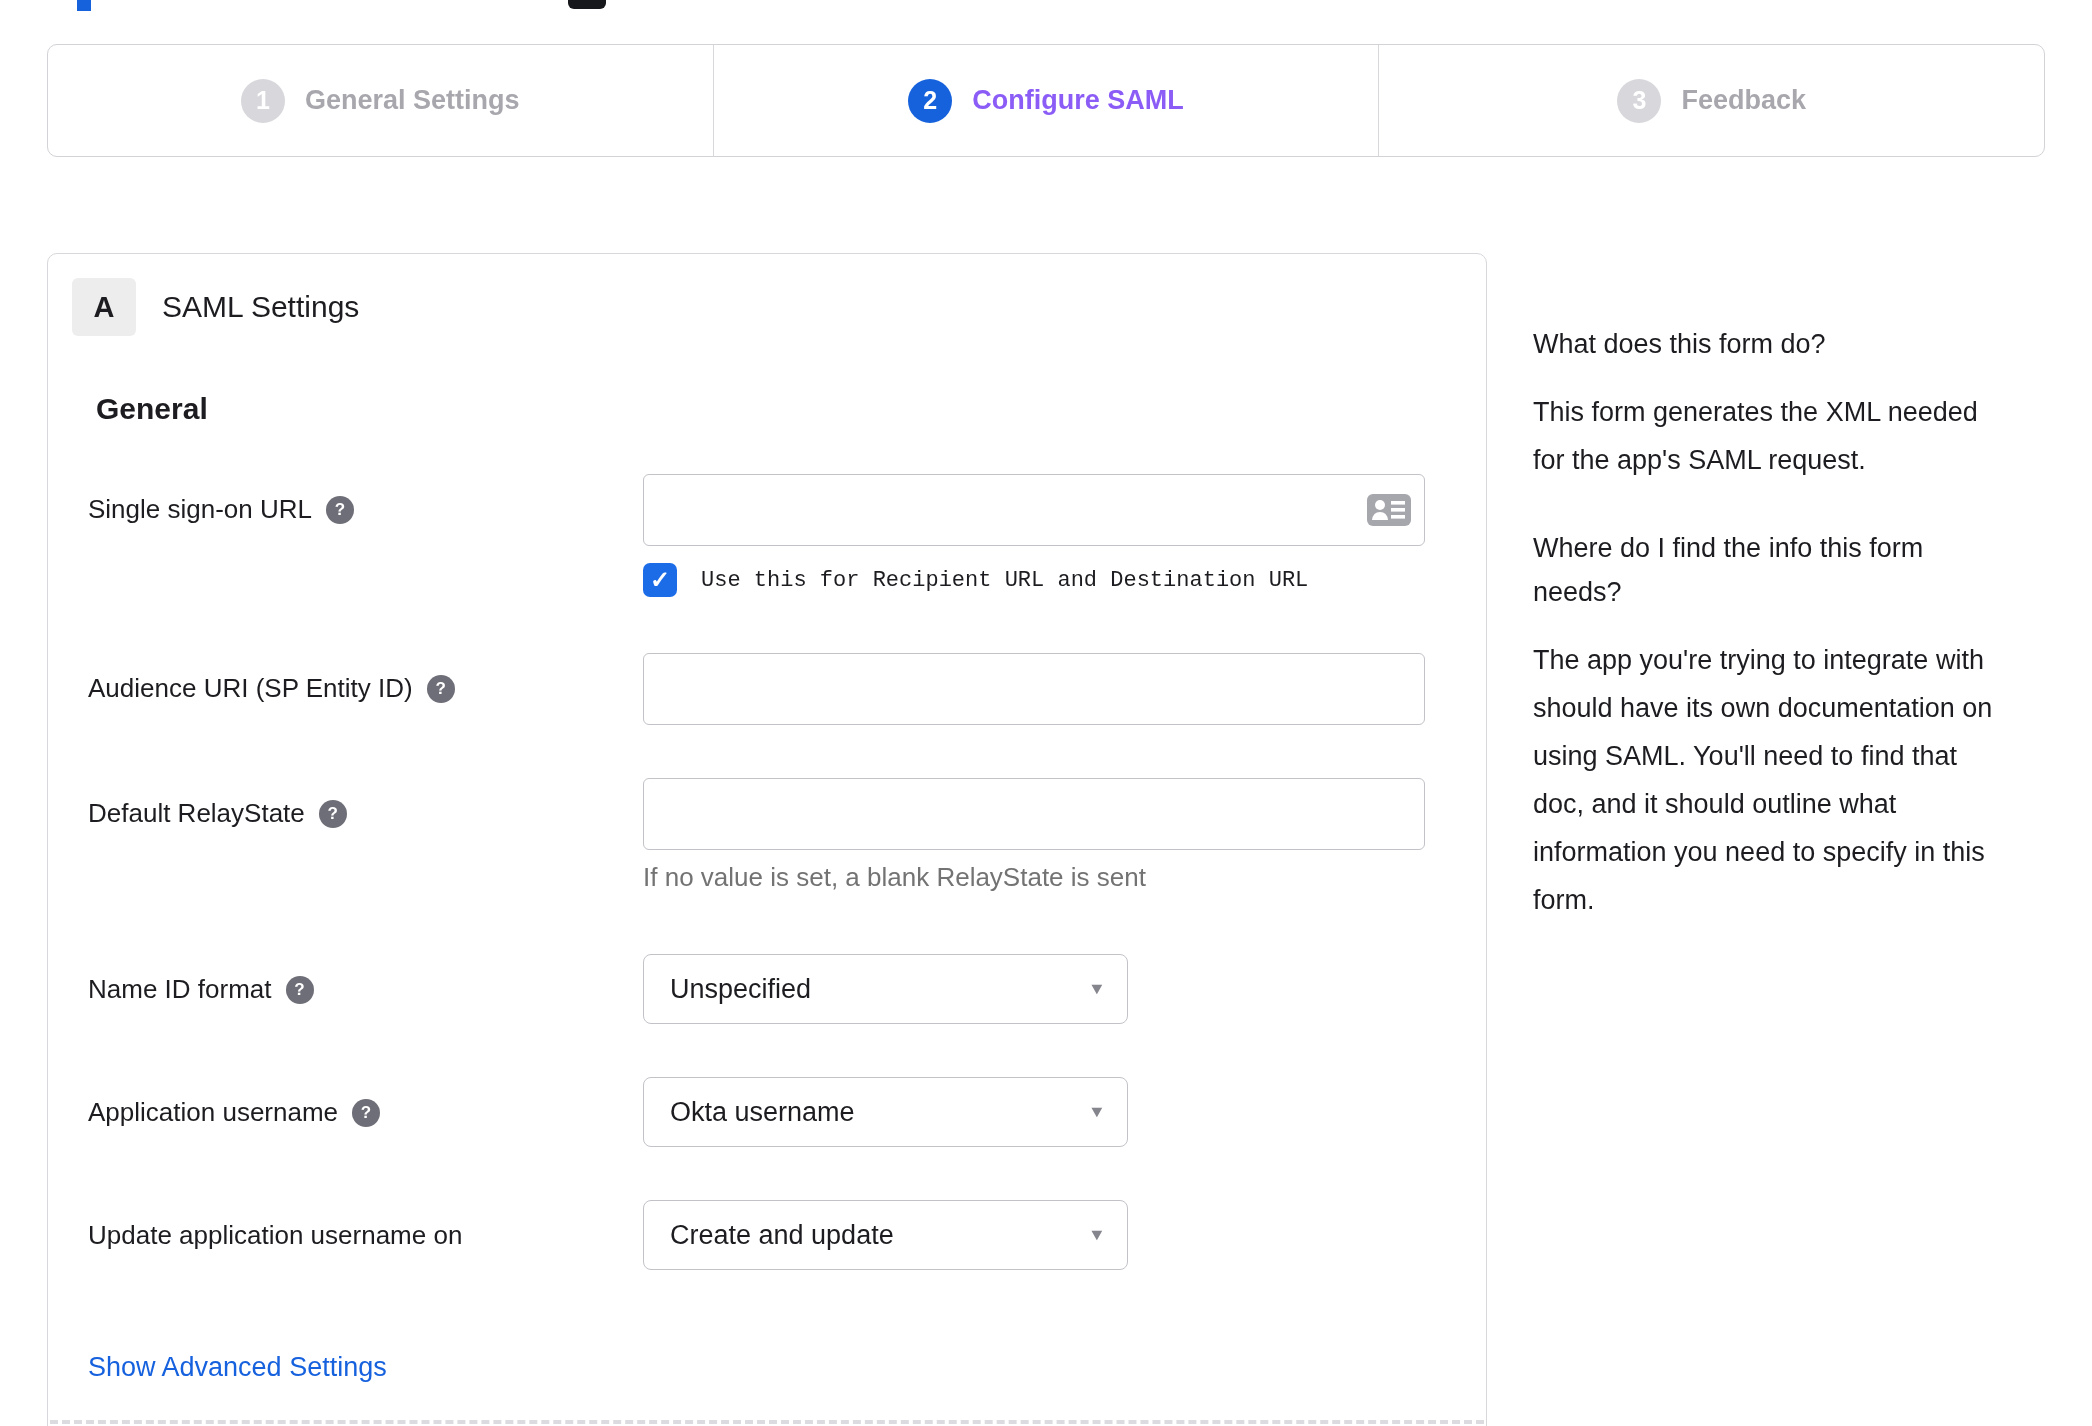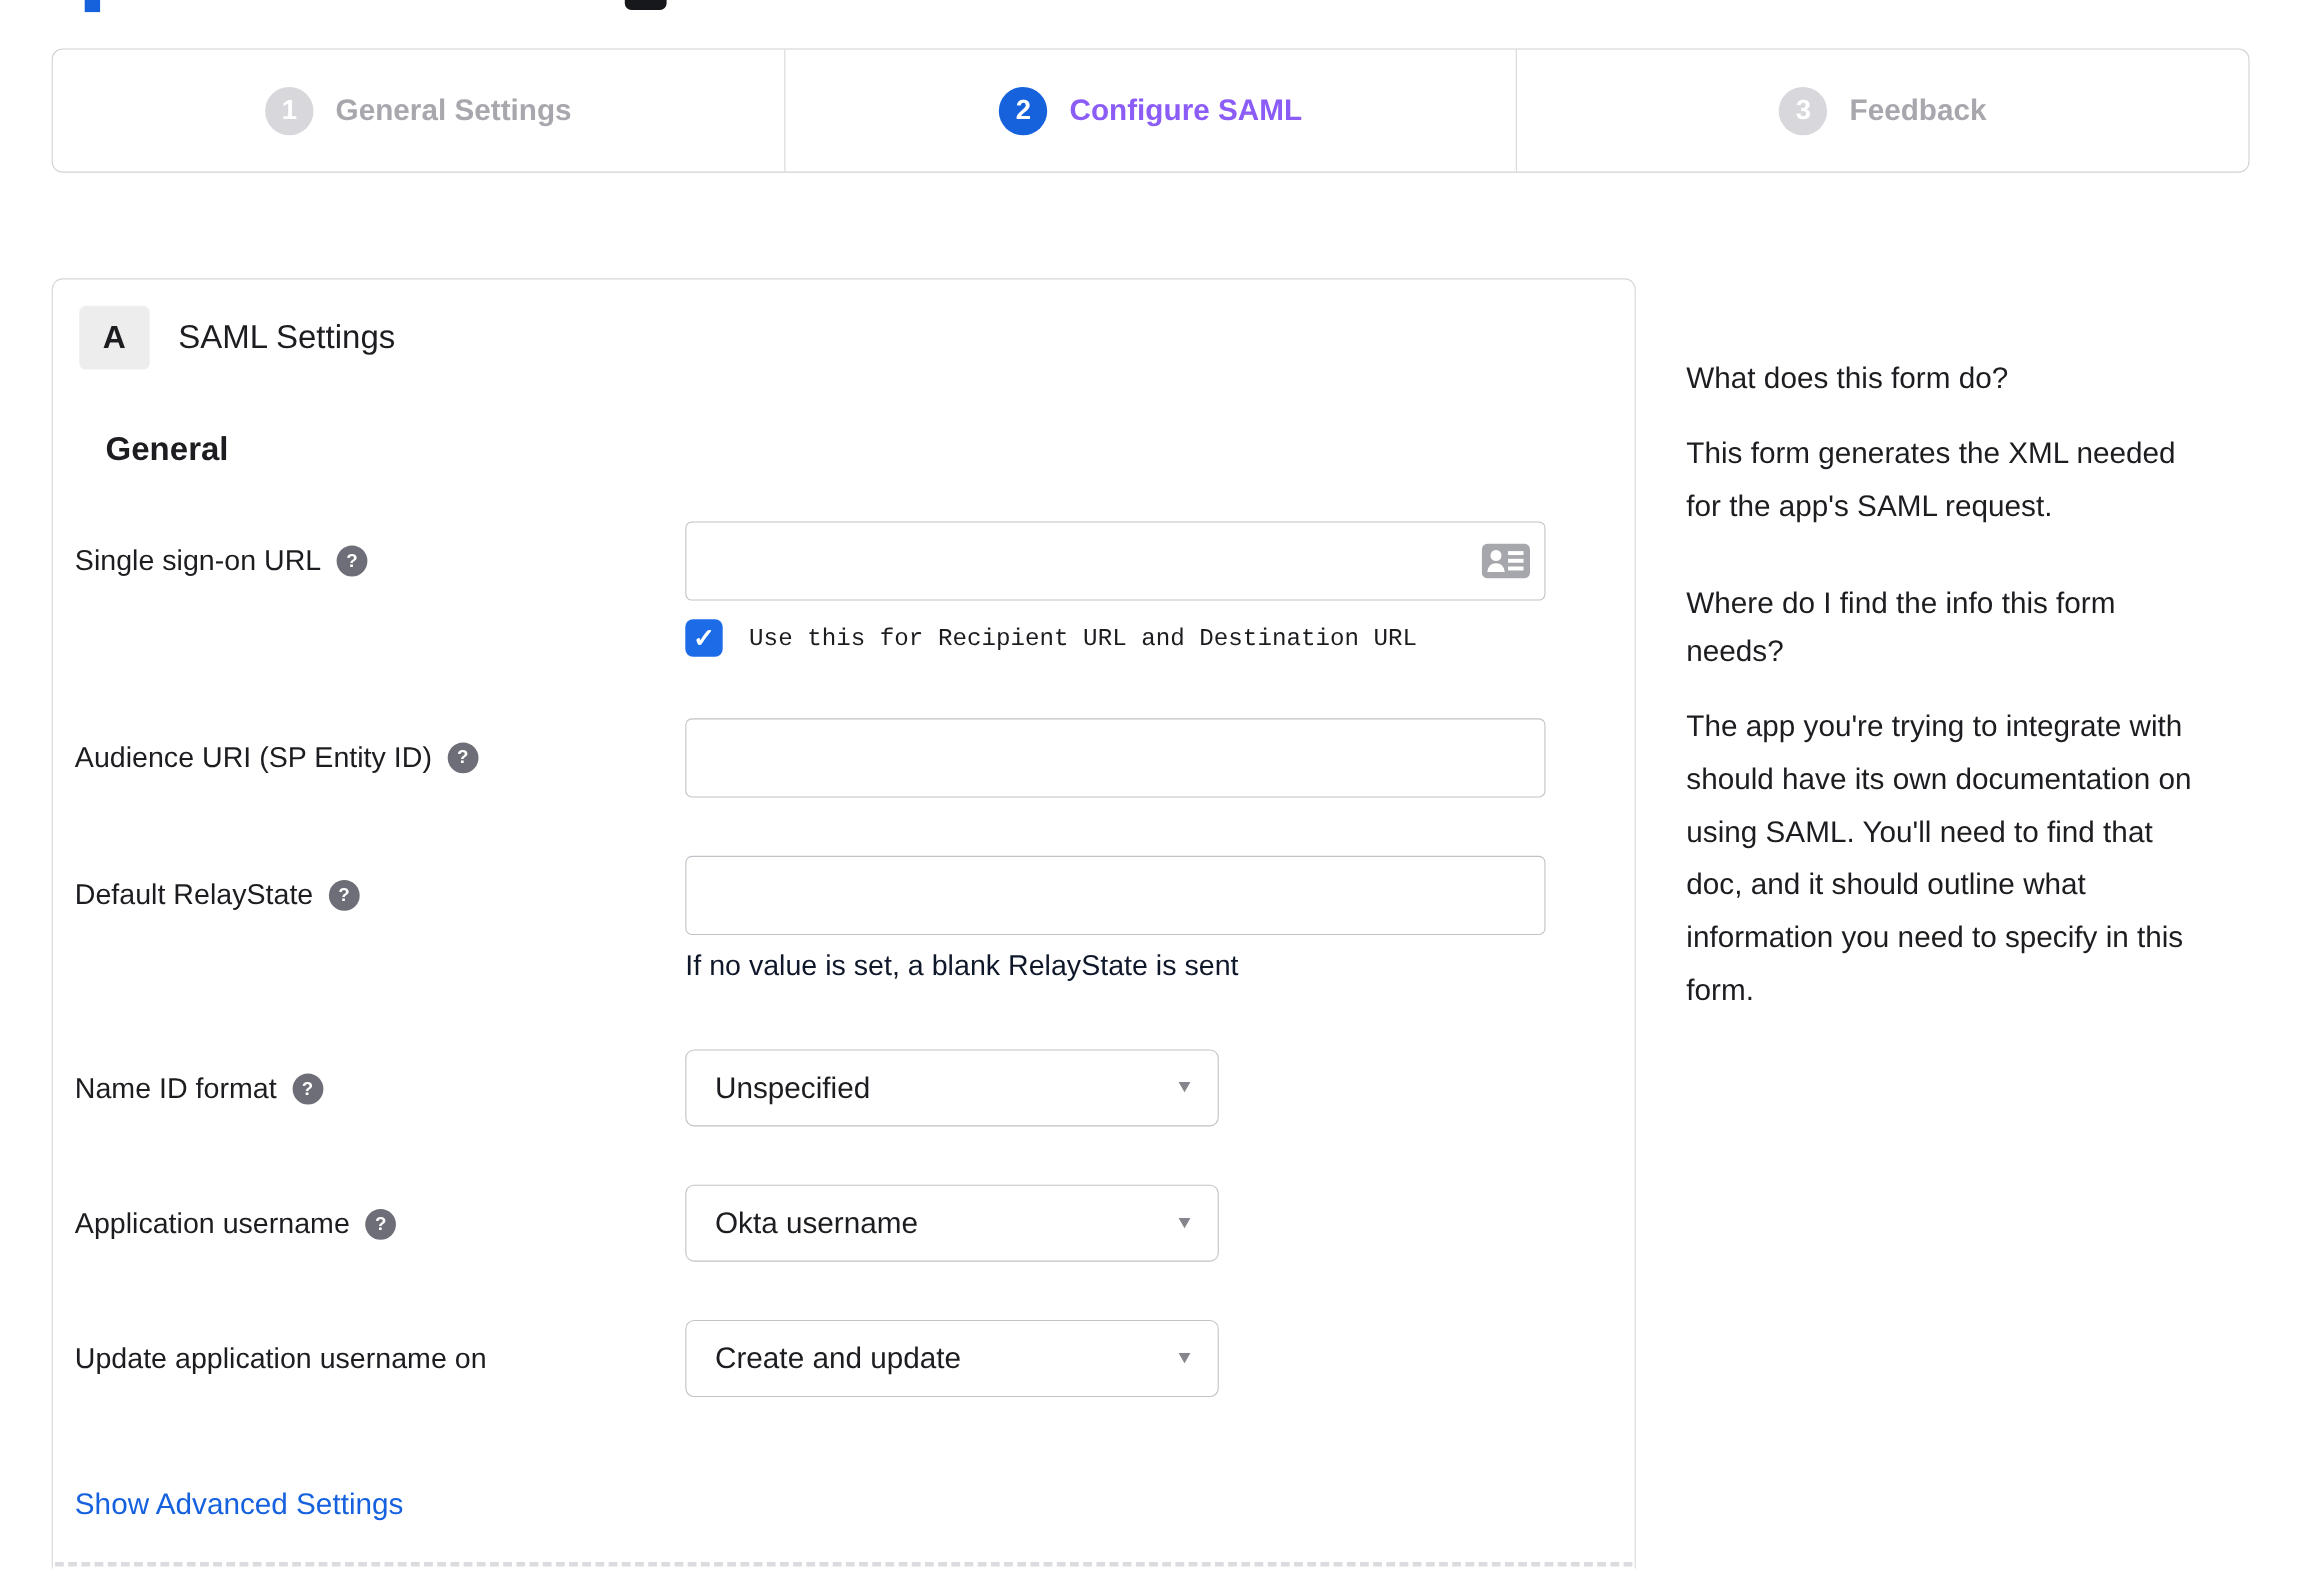--- a/index.html
+++ b/index.html
@@ -57,21 +57,21 @@
   .badge-a {
     width: 64px; height: 58px; border-radius: 6px;
     background: #ededee;
     display: flex; align-items: center; justify-content: center;
     font-weight: bold; font-size: 29px; color: #1d1d21;
   }
   .section-title { font-weight: normal; font-size: 30px; }
 
   .group-title { margin: 56px 0 0 48px; font-weight: bold; font-size: 30px; }
 
-  .form { margin: 48px 0 0 20px; }
+  .form { margin: 48px 0 0 40px; }
   .row { display: flex; }
   .label-cell {
     width: 555px; flex: 0 0 555px;
     padding-top: 18px;
     font-size: 26px;
     display: flex; align-items: flex-start;
   }
   .label-text { line-height: 34px; }
   .help-icon {
     display: inline-block; width: 28px; height: 28px; border-radius: 50%;
@@ -103,21 +103,21 @@
   }
   .checkbox {
     width: 34px; height: 34px; border-radius: 7px;
     background: #1c6ce8;
     display: flex; align-items: center; justify-content: center;
     color: #fff; font-size: 24px; font-weight: bold;
     flex: 0 0 auto;
   }
   .checkbox-label { font-size: 22px; font-family: Liberation Mono, monospace; }
 
-  .hint { margin-top: 12px; font-size: 26px; color: #0f172a; }
+  .hint { margin-top: 12px; font-size: 26px; color: #737373; }
 
   .select {
     position: relative;
     width: 485px; height: 70px;
     border: 1px solid #c2c2c8; border-radius: 8px;
     background: #fff;
     display: flex; align-items: center;
     padding: 0 70px 0 26px;
     font-size: 27px; color: #1d1d21;
     cursor: default;

